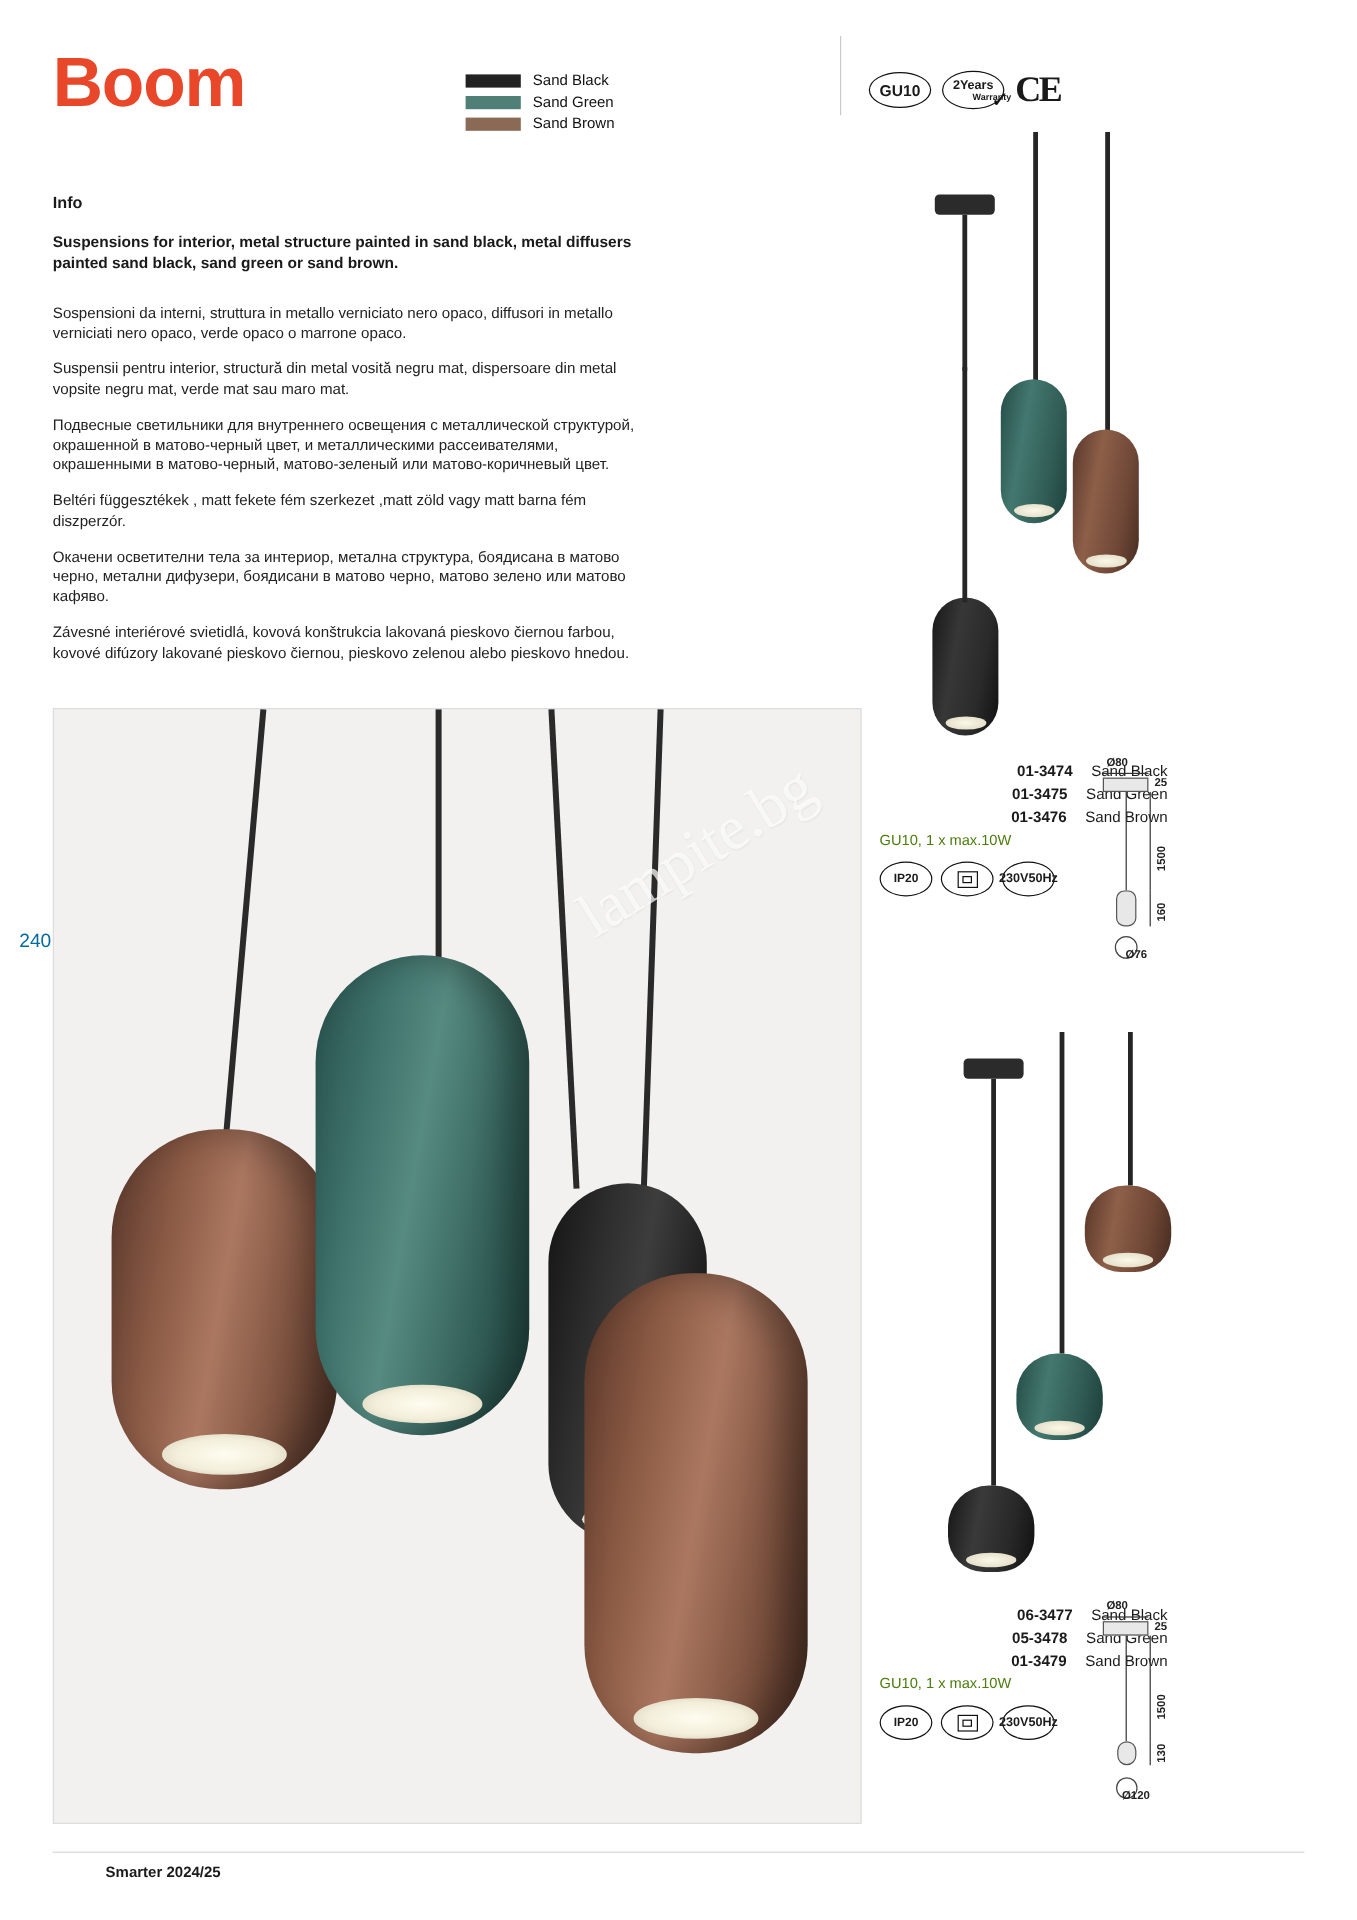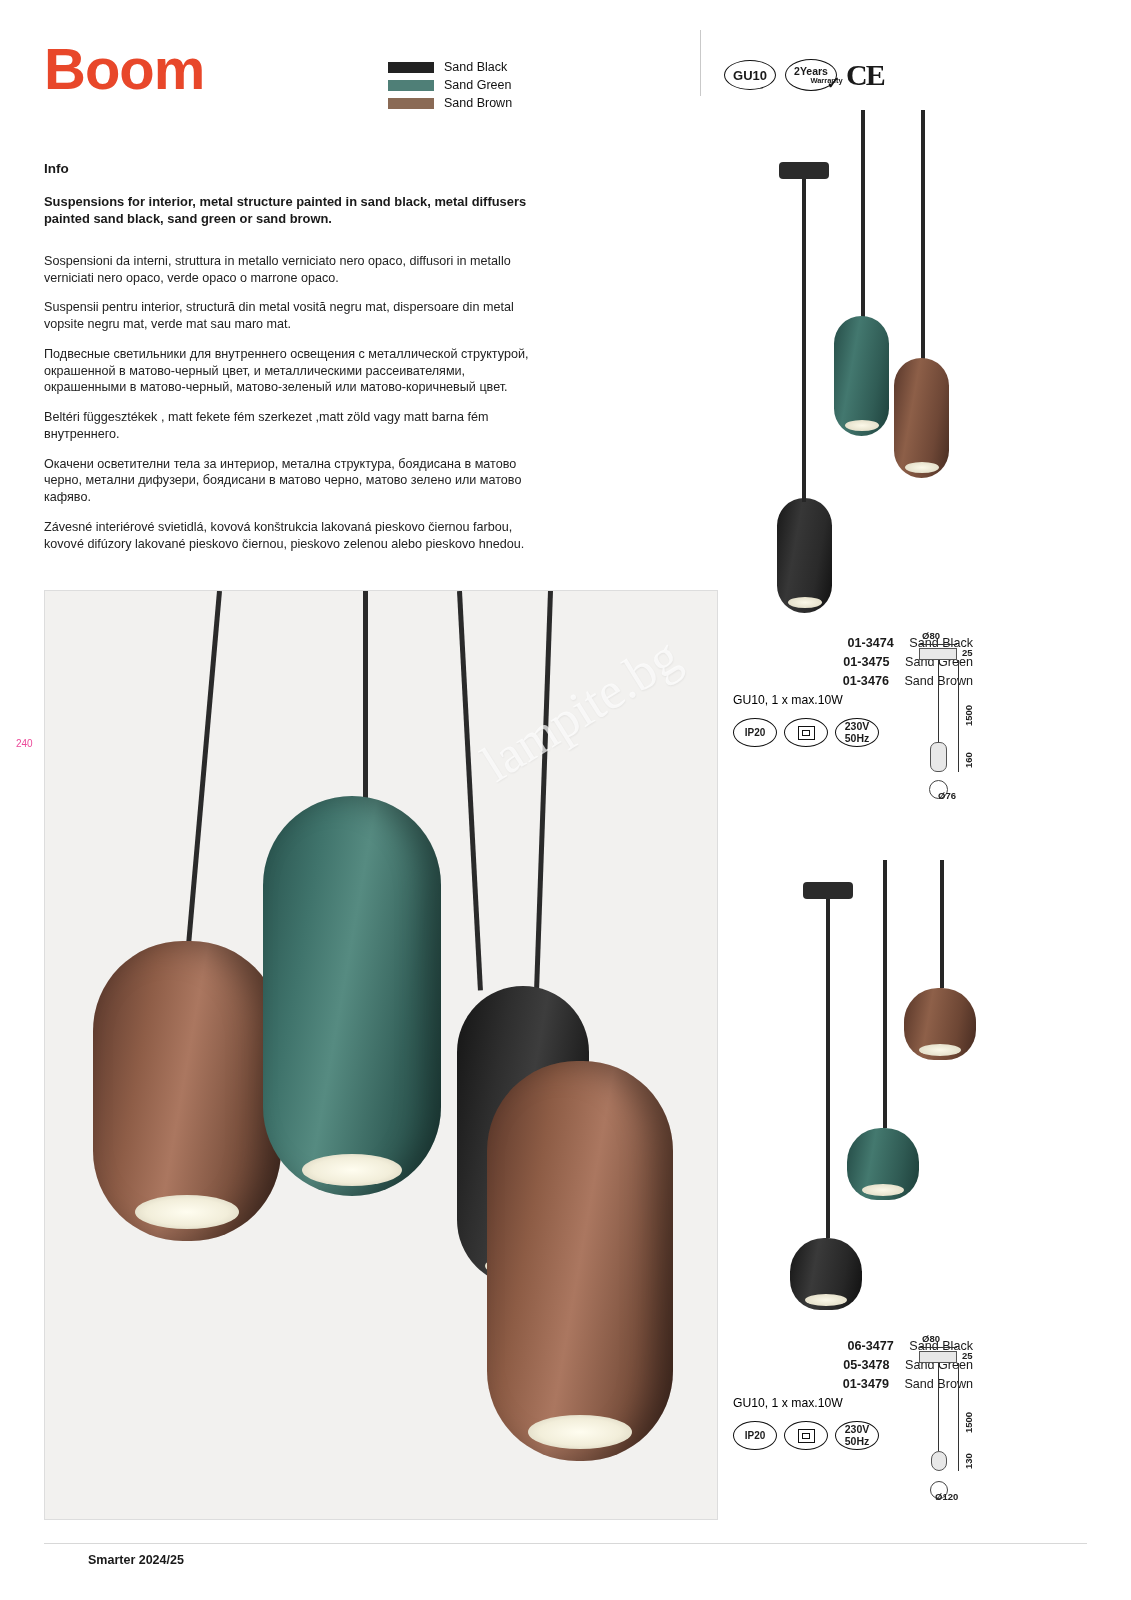--- a/index.html
+++ b/index.html
@@ -46,21 +46,21 @@
   
   .info-title { position:absolute; left:44px; top:161px; font-size:13.5px; font-weight:bold;}
   .info-main {
     position:absolute; left:44px; top:193px; width:500px;
     font-size:12.9px; font-weight:bold; line-height:1.32;
   }
   .info-paras { position:absolute; left:44px; top:253px; width:500px; }
   .info-paras p { margin:0 0 13px 0; font-size:12.6px; line-height:1.33; color:#222; }
 
   
-  .page-num { position:absolute; left:16px; top:738px; font-size:10px; color:#ec4899; }
+  .page-num { position:absolute; left:16px; top:776px; font-size:16px; color:#0369a1; }
 
   
   .photo {
     position:absolute; left:44px; top:590px; width:674px; height:930px;
     background:#f2f1ef; border:1px solid #ddd; overflow:hidden;
   }
   .cord { position:absolute; width:5px; background:#2a2a2a; }
   .lamp { position:absolute; border-radius:90px; }
   .lamp .glow {
     position:absolute; left:50%; transform:translateX(-50%);
@@ -79,28 +79,28 @@
   .r-canopy { position:absolute; width:50px; height:17px; border-radius:4px; background:#2b2b2b; }
   .r-body { position:absolute; border-radius:40px; }
   .r-glow { position:absolute; left:50%; transform:translateX(-50%); border-radius:50%;
             background:radial-gradient(ellipse at center,#fbf8e8 0%,#e6e1cc 70%,#c5bfa9 100%); }
 
   
   .spec { position:absolute; left:733px; width:240px; }
   .code-row { font-size:12.6px; margin-bottom:5px;text-align:right; }
   .code-row b { font-weight:bold; }
   .code-row span { margin-left:12px; }
-  .lamp-line { font-size:12.2px; margin-top:4px; color:#000000; }
+  .lamp-line { font-size:12.2px; margin-top:4px; color:#4d7c0f; }
   .icons { display:flex; gap:7px; margin-top:11px; }
   .ic-oval {
     width:44px; height:29px; border-radius:50%; border:1.5px solid #111;
     display:flex; align-items:center; justify-content:center;
     font-size:10px; font-weight:bold;
   }
-  .ic-oval.two { flex-direction:column; line-height:1.1; font-size:10.5px; }
+  .ic-oval.two { flex-direction:row; line-height:1.1; font-size:10.5px; }
   .ic-class { position:relative; }
   .ic-class .outer { width:17px; height:14px; border:1.6px solid #111; display:flex; align-items:center; justify-content:center;}
   .ic-class .inner { width:8px; height:6px; border:1.5px solid #111; }
 
   
   .dim { position:absolute;font-weight:bold; }
   .dim .lbl { position:absolute; font-size:9.5px; color:#222; }
   .dim .vline { position:absolute; width:1px; background:#333; }
   .dim .hline { position:absolute; height:1px; background:#333; }
   .dim .canopy { position:absolute; background:#e8e8e8; border:1px solid #555; }
@@ -144,21 +144,21 @@
   </div>
   <div class="ce">CE</div>
 </div>
 
 <div class="info-title">Info</div>
 <div class="info-main">Suspensions for interior, metal structure painted in sand black, metal diffusers painted sand black, sand green or sand brown.</div>
 <div class="info-paras">
   <p>Sospensioni da interni, struttura in metallo verniciato nero opaco, diffusori in metallo verniciati nero opaco, verde opaco o marrone opaco.</p>
   <p>Suspensii pentru interior, structură din metal vosită negru mat, dispersoare din metal vopsite negru mat, verde mat sau maro mat.</p>
   <p>Подвесные светильники для внутреннего освещения с металлической структурой, окрашенной в матово-черный цвет, и металлическими рассеивателями, окрашенными в матово-черный, матово-зеленый или матово-коричневый цвет.</p>
-  <p>Beltéri függesztékek , matt fekete fém szerkezet ,matt zöld vagy matt barna fém внутреннего.</p>
+  <p>Beltéri függesztékek , matt fekete fém szerkezet ,matt zöld vagy matt barna fém diszperzór.</p>
   <p>Окачени осветителни тела за интериор, метална структура, боядисана в матово черно, метални дифузери, боядисани в матово черно, матово зелено или матово кафяво.</p>
   <p>Závesné interiérové svietidlá, kovová konštrukcia lakovaná pieskovo čiernou farbou, kovové difúzory lakované pieskovo čiernou, pieskovo zelenou alebo pieskovo hnedou.</p>
 </div>
 
 <div class="page-num">240</div>
 
 <div class="photo">
 
   <div class="cord" style="left:172px; top:0; height:380px; transform:rotate(5deg); transform-origin:top;"></div>
   <div class="cord" style="left:318px; top:0; height:215px;"></div>

